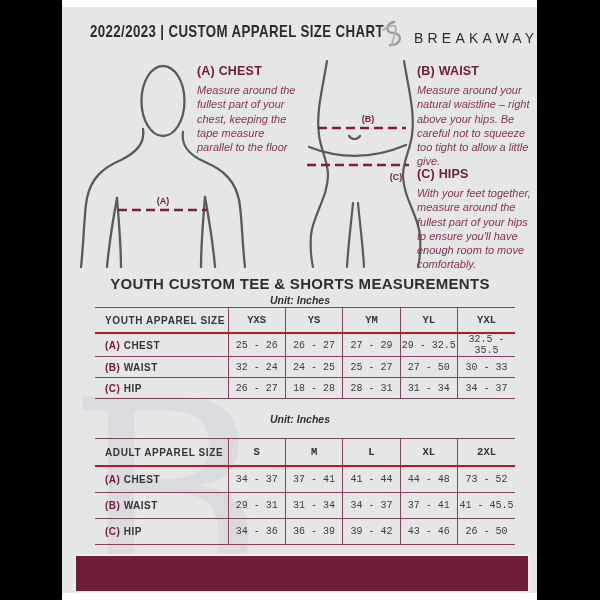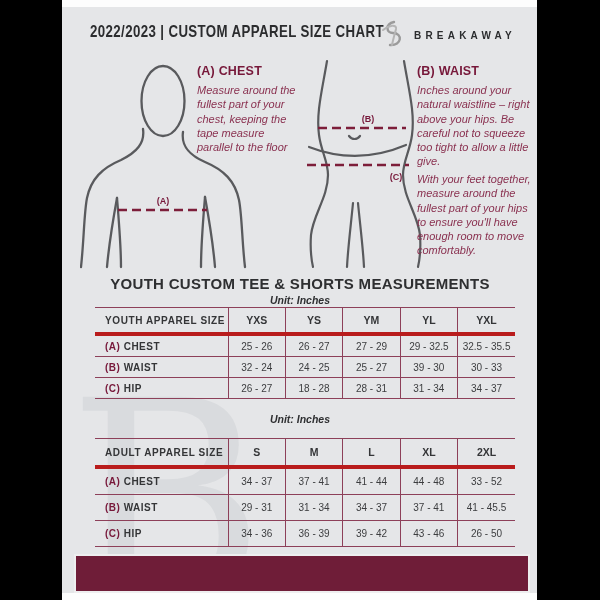--- a/index.html
+++ b/index.html
@@ -10,21 +10,21 @@
 
   .watermark{position:absolute;left:6px;top:358px;z-index:0;
              font-family:"DejaVu Serif",serif;font-size:268px;line-height:1;
              color:#d6d8db;opacity:.75;font-weight:400;pointer-events:none;}
 
   .hdr-title{position:absolute;left:28px;top:15px;z-index:1;white-space:nowrap;
              font-size:17px;line-height:19px;font-weight:800;color:#2b2c2e;
              letter-spacing:.5px;transform:scaleX(.78);transform-origin:left center;}
   .logo{position:absolute;left:319px;top:13px;z-index:1;}
   .brand{position:absolute;left:352px;top:23px;z-index:1;
-         font-size:10px;font-weight:700;letter-spacing:4.2px;color:#2b2c2e;white-space:nowrap;}
+         font-size:14px;font-weight:400;letter-spacing:4.2px;color:#2b2c2e;white-space:nowrap;}
 
   .fig{position:absolute;z-index:1;}
   #fig-torso{left:18px;top:50px;}
   #fig-hips{left:238px;top:50px;}
 
   .inst{position:absolute;z-index:1;}
   .inst h3{margin:0;font-size:12.5px;font-weight:800;color:#77183a;letter-spacing:.2px;}
   .inst p{margin:5px 0 0;font-size:11px;font-style:italic;font-weight:500;
           color:#8a3150;line-height:1.3;}
   #inst-a{left:135px;top:57px;width:104px;}
@@ -38,25 +38,25 @@
   #adult-head{top:404px;}
 
   table{position:absolute;left:33px;width:420px;border-collapse:collapse;
         table-layout:fixed;z-index:1;background:transparent;}
   #youth-table{top:300px;}
   #adult-table{top:431px;}
   col.c-label{width:133px;}
   col.c-size{width:57.4px;}
   th,td{padding:0;}
   thead th{height:24px;font-size:10.5px;font-weight:700;color:#343537;
-           border-top:1.5px solid #8d4059;border-bottom:4px solid #b91c1c;}
+           border-top:1.5px solid #8d4059;border-bottom:2px solid #b91c1c;}
   #adult-table thead th{height:26px;}
   thead th:first-child{text-align:left;padding-left:10px;font-weight:600;
                        font-size:10px;letter-spacing:.6px;}
-  thead th:not(:first-child),tbody td:not(:first-child){border-left:1px solid #8d4059;text-align:center;}
+  thead th:not(:first-child),tbody td:not(:first-child){border-left:1px solid #8d4059;text-align:center;font-family:Liberation Mono, monospace;}
   tbody td{font-size:10px;color:#3c3d3f;border-top:1px solid #8d4059;}
   #youth-table tbody td{height:20px;}
   #adult-table tbody td{height:25px;}
   tbody tr:last-child td{border-bottom:1.5px solid #8d4059;}
   td.label-cell{padding-left:10px;font-weight:600;letter-spacing:.5px;color:#343537;}
   .prefix{color:#77183a;font-weight:800;}
 
   .footer-bar{position:absolute;left:12px;top:547px;width:452px;height:35px;
               background:#6f1d38;border:2px solid #eeeeef;z-index:2;}
 </style>
@@ -106,23 +106,24 @@
         <text x="68" y="65" text-anchor="middle" font-family="Liberation Sans, sans-serif" font-size="9" font-weight="bold" fill="#77183a">(B)</text>
         <text x="96" y="123" text-anchor="middle" font-family="Liberation Sans, sans-serif" font-size="9" font-weight="bold" fill="#77183a">(C)</text>
       </svg>
 
       <div id="inst-a" class="inst">
         <h3>(A) CHEST</h3>
         <p>Measure around the fullest part of your chest, keeping the tape measure parallel to the floor</p>
       </div>
       <div id="inst-b" class="inst">
         <h3>(B) WAIST</h3>
-        <p>Inches around your natural waistline – right above your hips. Be careful not to squeeze too tight to allow a little give.</p>
+        <p>Measure around your natural waistline – right above your hips. Be careful not to squeeze too tight to allow a little give.</p>
       </div>
       <div id="inst-c" class="inst">
+        <h3>(C) HIPS</h3>
         <p>With your feet together, measure around the fullest part of your hips to ensure you'll have enough room to move comfortably.</p>
       </div>
 
       <div id="youth-head" class="sec-title">
         <div class="t">YOUTH CUSTOM TEE &amp; SHORTS MEASUREMENTS</div>
         <div class="u">Unit: Inches</div>
       </div>
       <table id="youth-table">
         <colgroup>
             <col class="c-label">
@@ -149,21 +150,21 @@
               <td>26 - 27</td>
               <td>27 - 29</td>
               <td>29 - 32.5</td>
               <td>32.5 - 35.5</td>
             </tr>
             <tr>
               <td class="label-cell"><span class="prefix">(B)</span> WAIST</td>
               <td>32 - 24</td>
               <td>24 - 25</td>
               <td>25 - 27</td>
-              <td>39 - 30</td>
+              <td>27 - 50</td>
               <td>30 - 33</td>
             </tr>
             <tr>
               <td class="label-cell"><span class="prefix">(C)</span> HIP</td>
               <td>26 - 27</td>
               <td>18 - 28</td>
               <td>28 - 31</td>
               <td>31 - 34</td>
               <td>34 - 37</td>
             </tr>
@@ -192,21 +193,21 @@
               <th>2XL</th>
             </tr>
           </thead>
         <tbody>
             <tr>
               <td class="label-cell"><span class="prefix">(A)</span> CHEST</td>
               <td>34 - 37</td>
               <td>37 - 41</td>
               <td>41 - 44</td>
               <td>44 - 48</td>
-              <td>33 - 52</td>
+              <td>73 - 52</td>
             </tr>
             <tr>
               <td class="label-cell"><span class="prefix">(B)</span> WAIST</td>
               <td>29 - 31</td>
               <td>31 - 34</td>
               <td>34 - 37</td>
               <td>37 - 41</td>
               <td>41 - 45.5</td>
             </tr>
             <tr>

